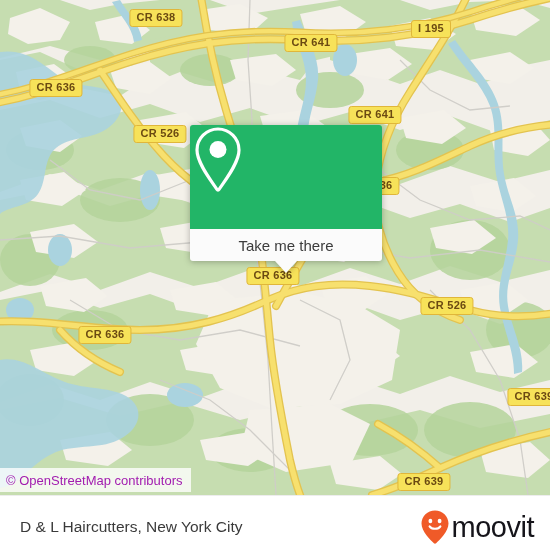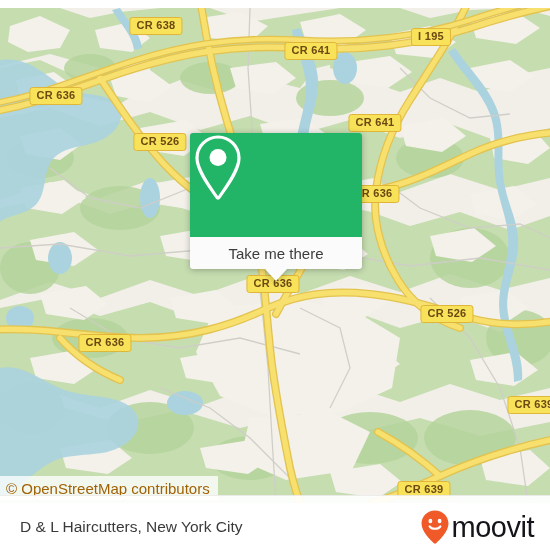--- a/index.html
+++ b/index.html
@@ -6,21 +6,21 @@
   body{
     width:550px;height:550px;
     font-family:"Liberation Sans", sans-serif;
     background:#ffffff;
     overflow:hidden;
   }
   #app{position:relative;width:550px;height:550px;overflow:hidden;}
 
   
   .map{
-    position:absolute;left:0;top:8px;width:550px;height:495px;
+    position:absolute;left:0;top:0;width:550px;height:495px;
     background:#f2efe9;
     overflow:hidden;
   }
   .map svg{position:absolute;left:0;top:0;}
 
   
   .shield{
     position:absolute;
     background:#f7e259;
     border:1.5px solid #e0b63a;
@@ -33,21 +33,21 @@
     line-height:13px;
     white-space:nowrap;
     transform:translate(-50%,-50%);
     font-family:"Liberation Sans", sans-serif;
   }
 
   
   .popup{
     position:absolute;
     left:190px;top:125px;
-    width:172px;
+    width:192px;
     filter:drop-shadow(0 1px 3px rgba(0,0,0,.28));
   }
   .popup-head{
     background:#22b567;
     height:104px;
     border-radius:3px 3px 0 0;
     display:flex;align-items:center;justify-content:center;
   }
   .popup-body{
     background:#fbfbfb;
@@ -72,21 +72,21 @@
   
   .attrib{
     position:absolute;left:0;top:468px;
     height:24px;
     background:rgba(255,255,255,.78);
     display:flex;align-items:center;
     padding:0 8px 0 6px;
     box-sizing:border-box;
   }
   .attrib span{
-    font-size:15px;color:#a16207;
+    font-size:13px;color:#a21caf;
     font-family:"Liberation Sans", sans-serif;
   }
 
   
   .footer{
     position:absolute;left:0;top:495px;width:550px;height:55px;
     background:rgba(255,255,255,.93);
     overflow:hidden;
   }
   .footer-inner{

